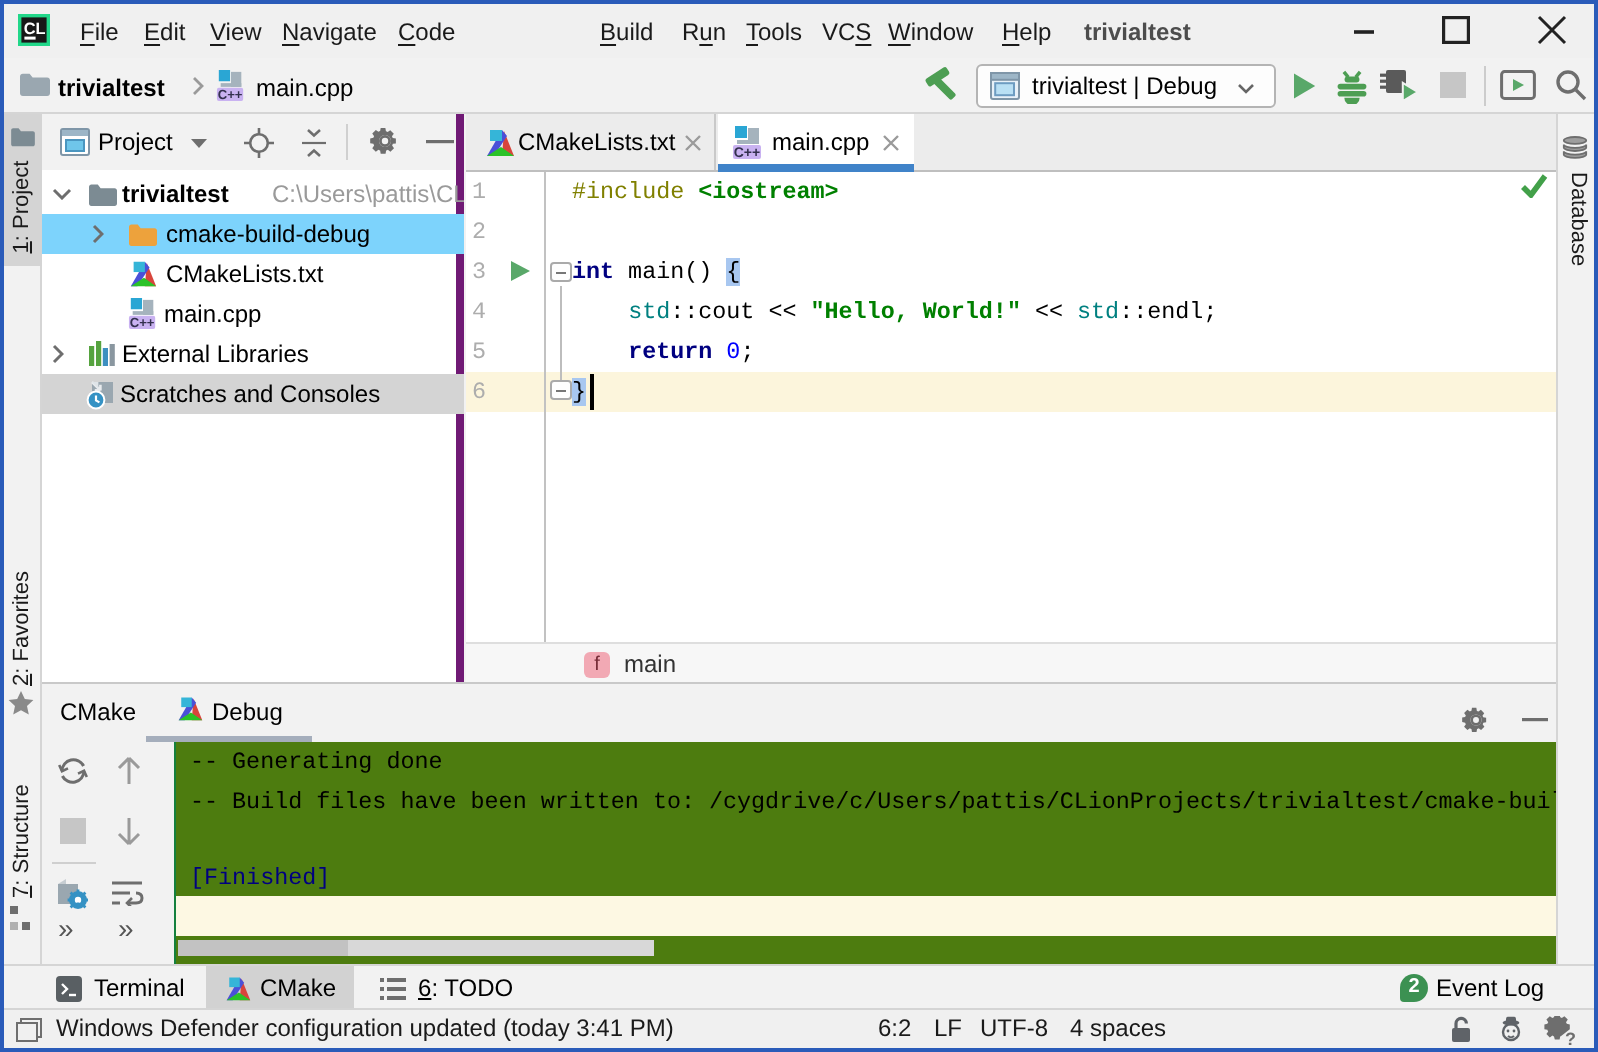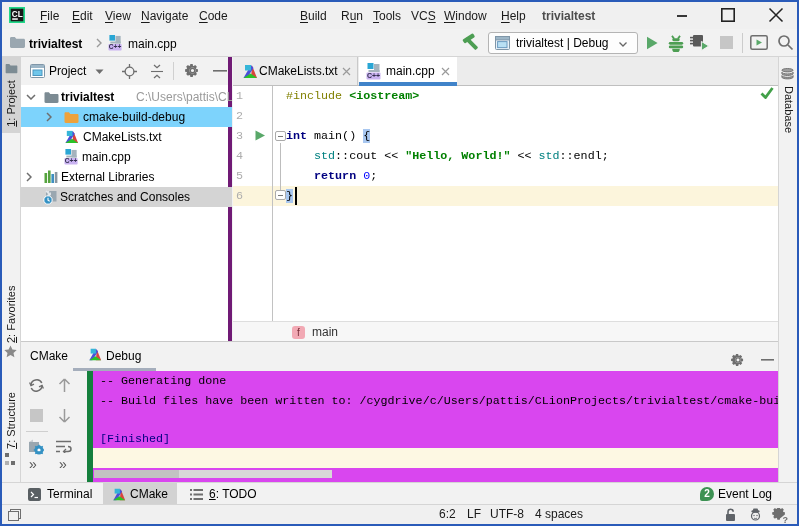--- a/index.html
+++ b/index.html
@@ -28,21 +28,21 @@
 .cl{position:absolute;left:0;width:545px;height:20px;line-height:20px;font-family:"Liberation Mono",monospace;font-size:11.7px;white-space:pre;}
 .lnum{position:absolute;left:0;width:10px;text-align:right;font-family:"Liberation Mono",monospace;font-size:11.7px;color:#adadad;height:20px;line-height:20px;}
 .kw{color:#000080;font-weight:bold;}
 .pp{color:#808000;}
 .str{color:#008000;font-weight:bold;}
 .ns{color:#008080;}
 .num{color:#0000ff;}
 #breadcrumb{position:absolute;left:233px;top:321px;width:545px;height:20px;background:#f7f7f7;border-top:1px solid #dedede;}
 
 #bpanel{position:absolute;left:21px;top:341px;width:757px;height:141px;background:#f2f2f2;border-top:1px solid #c9c9c9;}
-#console{position:absolute;left:66px;top:29px;width:691px;height:112px;background:#d946ef;border-left:6px solid #15803d;overflow:hidden;padding-left:17px;}
+#console{position:absolute;left:66px;top:29px;width:691px;height:112px;background:#4d7c0f;border-left:1px solid #15803d;overflow:hidden;padding-left:17px;}
 .conline{position:absolute;left:7px;font-family:"Liberation Mono",monospace;font-size:11.7px;white-space:pre;height:20px;line-height:20px;}
 
 #toolbar2{position:absolute;left:2px;top:482px;width:795px;height:22px;background:#f2f2f2;border-top:1px solid #d5d5d5;}
 #statusbar{position:absolute;left:2px;top:504px;width:795px;height:20px;background:#f0f0f0;border-top:1px solid #d5d5d5;}
 .sbitem{position:absolute;top:2px;height:14px;line-height:14px;font-size:12px;color:#1a1a1a;}
 .icon{position:absolute;}
 svg{display:block;}
 </style></head>
 <body>
 <svg width="0" height="0" style="position:absolute;">
@@ -425,20 +425,21 @@
     </svg>
   <span class="abs" style="left:207px;top:4px;"><span style="text-decoration:underline;">6</span>: TODO</span>
   <div class="abs" style="left:698px;top:4px;width:14px;height:14px;background:#3c9152;border-radius:50% 50% 50% 2px;color:#fff;font-size:10px;font-weight:bold;text-align:center;line-height:14px;">2</div>
   <span class="abs" style="left:716px;top:4px;">Event Log</span>
 </div>
 <div id="statusbar">
   <svg class="icon" style="left:6px;top:4px;" width="13" height="12" viewBox="0 0 13 12" fill="none" stroke="#6e6e6e">
       <rect x="2.5" y="0.5" width="10" height="9"></rect>
       <rect x="0.5" y="2.5" width="10" height="9" fill="#f0f0f0"></rect>
     </svg>
+  <span class="sbitem" style="left:26px;">Windows Defender configuration updated (today 3:41 PM)</span>
   <span class="sbitem" style="left:437px;">6:2</span>
   <span class="sbitem" style="left:465px;">LF</span>
   <span class="sbitem" style="left:488px;">UTF-8</span>
   <span class="sbitem" style="left:533px;">4 spaces</span>
   <svg class="icon" style="left:721px;top:3px;" width="14" height="14" viewBox="0 0 14 14">
       <rect x="3" y="6" width="9" height="7" rx="1" fill="#5f6368"></rect>
       <path d="M5 6V3.8a2.6 2.6 0 0 1 5.2 0" fill="none" stroke="#5f6368" stroke-width="1.6"></path>
     </svg>
   <svg class="icon" style="left:746px;top:3px;" width="15" height="14" viewBox="0 0 15 14">
       <ellipse cx="7.5" cy="3.4" rx="4.2" ry="1.4" fill="#5f6368"></ellipse>

